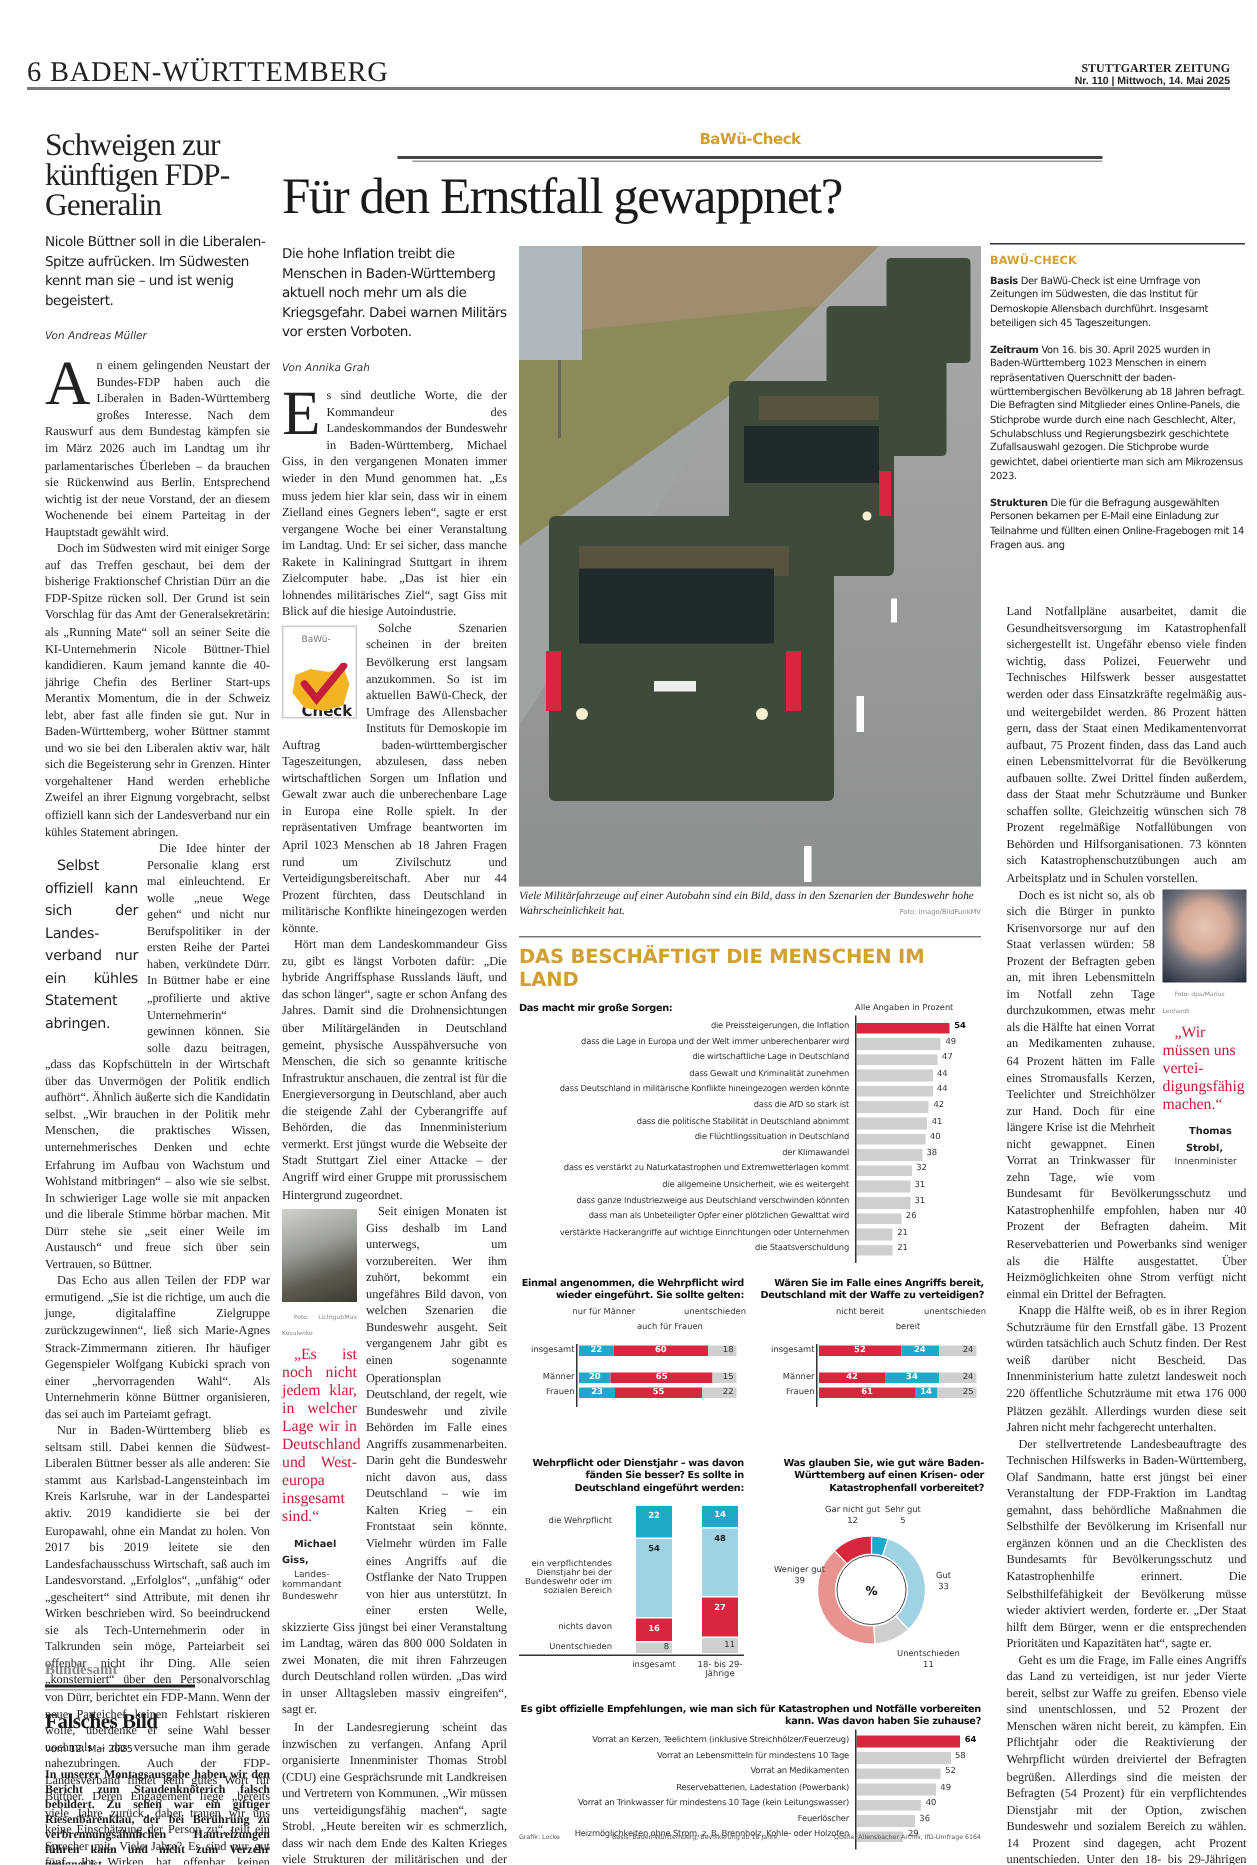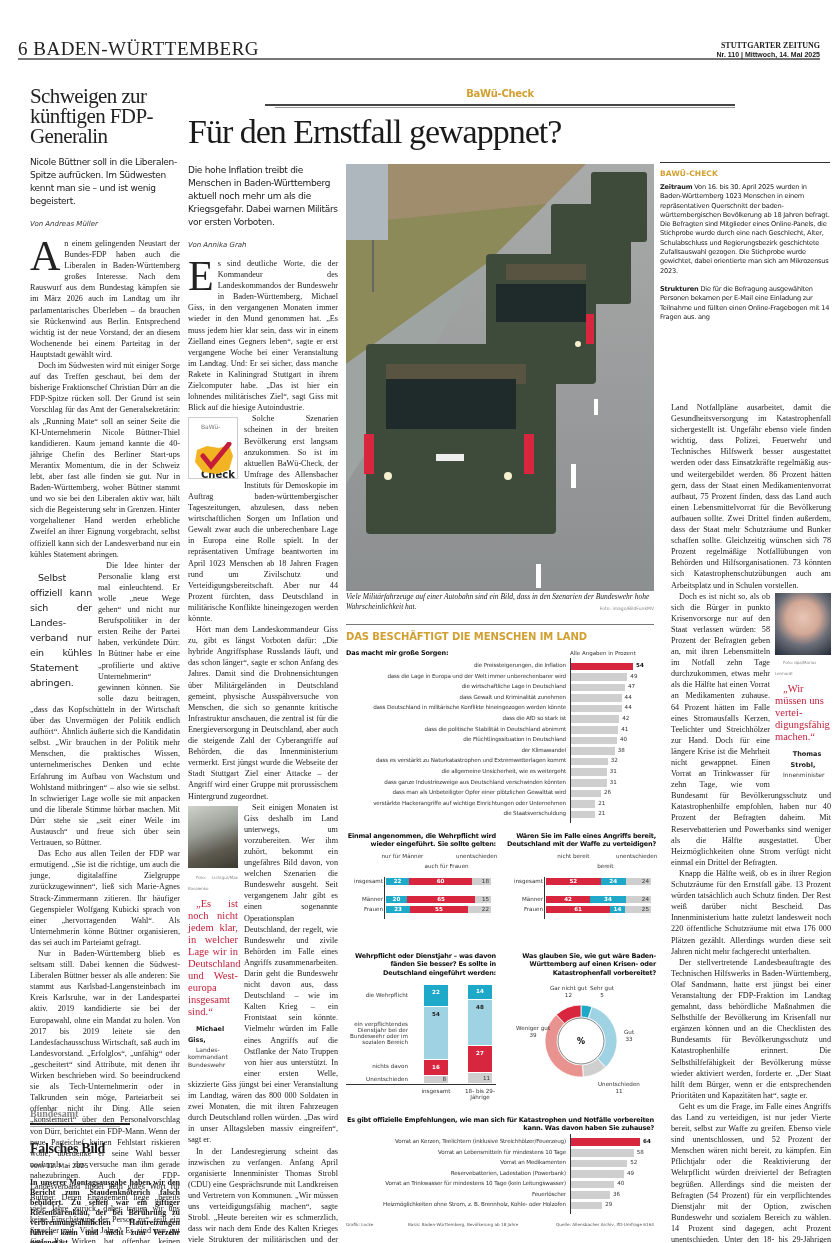--- a/index.html
+++ b/index.html
@@ -69,21 +69,21 @@
   .infobox p b { font-weight: bold; }
   .infobox p + p { margin-top: 9px; }
 
   .rightcol { position: absolute; left: 671px; top: 402px; width: 160px; }
   .strobl-box { float: right; width: 56px; margin: 2px 0 4px 5px; }
   .strobl-photo { width: 56px; height: 62px; background: radial-gradient(circle at 50% 40%, #e8c6b6 0%, #d3a896 35%, #6b6e78 60%, #222a38 100%); }
 
   
   .chartwrap { position: absolute; left: 346px; top: 624px; width: 308px; }
   .chart-rule { height: 1px; background: #777; }
-  .chart-title { font-family: "DejaVu Sans", sans-serif; font-weight: bold; font-size: 10px; color: #d2a032; margin-top: 6px; letter-spacing: -0.1px; }
+  .chart-title { font-family: "DejaVu Sans", sans-serif; font-weight: bold; font-size: 13px; color: #d2a032; margin-top: 6px; letter-spacing: -0.1px; }
   .chart-q { font-family: "DejaVu Sans", sans-serif; font-weight: bold; font-size: 6.5px; line-height: 8.5px; color: #111; letter-spacing: -0.2px; text-align: right; }
   .chart-note { font-family: "DejaVu Sans", sans-serif; font-size: 5.5px; color: #333; }
   .hbar-row { position: relative; height: 10.6px; }
   .hbar-row .lbl { position: absolute; right: 88px; top: 1px; font-family: "DejaVu Sans", sans-serif; font-size: 5.6px; white-space: nowrap; color: #333; letter-spacing: -0.15px; }
   .hbar-row .bar { position: absolute; left: 225px; top: 1.5px; height: 7.5px; background: #cfcfcf; }
   .hbar-row .bar.hl { background: #d7263d; }
   .hbar-row .val { position: absolute; top: 1px; font-family: "DejaVu Sans", sans-serif; font-size: 5.6px; color: #333; }
   .hbar-row .val.hl { font-weight: bold; color: #111; }
   .axis-v { position: absolute; width: 1px; background: #333; }
 
@@ -207,20 +207,21 @@
       </g>
   </svg>
 </div>
 <div class="photo-cap">
   <span>Viele Militärfahrzeuge auf einer Autobahn sind ein Bild, dass in den Szenarien der Bundeswehr hohe Wahrscheinlichkeit hat.</span>
   <span class="credit">Foto: imago/BildFunkMV</span>
 </div>
 
 <div class="infobox">
   <div class="title">BAWÜ-CHECK</div>
+  <p><b>Basis</b> <span>Der BaWü-Check ist eine Umfrage von Zeitungen im Südwesten, die das Institut für Demoskopie Allensbach durchführt. Insgesamt beteiligen sich 45 Tageszeitungen.</span></p>
   <p><b>Zeitraum</b> <span>Von 16. bis 30. April 2025 wurden in Baden-Württemberg 1023 Menschen in einem repräsentativen Querschnitt der baden-württembergischen Bevölkerung ab 18 Jahren befragt. Die Befragten sind Mitglieder eines Online-Panels, die Stichprobe wurde durch eine nach Geschlecht, Alter, Schulabschluss und Regierungsbezirk geschichtete Zufallsauswahl gezogen. Die Stichprobe wurde gewichtet, dabei orientierte man sich am Mikrozensus 2023.</span></p>
   <p><b>Strukturen</b> <span>Die für die Befragung ausgewählten Personen bekamen per E-Mail eine Einladung zur Teilnahme und füllten einen Online-Fragebogen mit 14 Fragen aus. ang</span></p>
 </div>
 
 <div class="rightcol body-text">
   <p class="first">Land Notfallpläne ausarbeitet, damit die Gesundheitsversorgung im Katastrophenfall sichergestellt ist. Ungefähr ebenso viele finden wichtig, dass Polizei, Feuerwehr und Technisches Hilfswerk besser ausgestattet werden oder dass Einsatzkräfte regelmäßig aus- und weitergebildet werden. 86 Prozent hätten gern, dass der Staat einen Medikamentenvorrat aufbaut, 75 Prozent finden, dass das Land auch einen Lebensmittelvorrat für die Bevölkerung aufbauen sollte. Zwei Drittel finden außerdem, dass der Staat mehr Schutzräume und Bunker schaffen sollte. Gleichzeitig wünschen sich 78 Prozent regelmäßige Notfallübungen von Behörden und Hilfsorganisationen. 73 könnten sich Katastrophenschutzübungen auch am Arbeitsplatz und in Schulen vorstellen.</p>
   <p><span class="strobl-box">
       <span class="strobl-photo" style="display:block"></span>
       <span class="photo-credit" style="display:block;text-align:left">Foto: dpa/Marius Lenhardt</span>
       <span class="quote-red" style="display:block;text-align:left">„Wir müssen uns vertei-digungsfähig machen.“</span>

